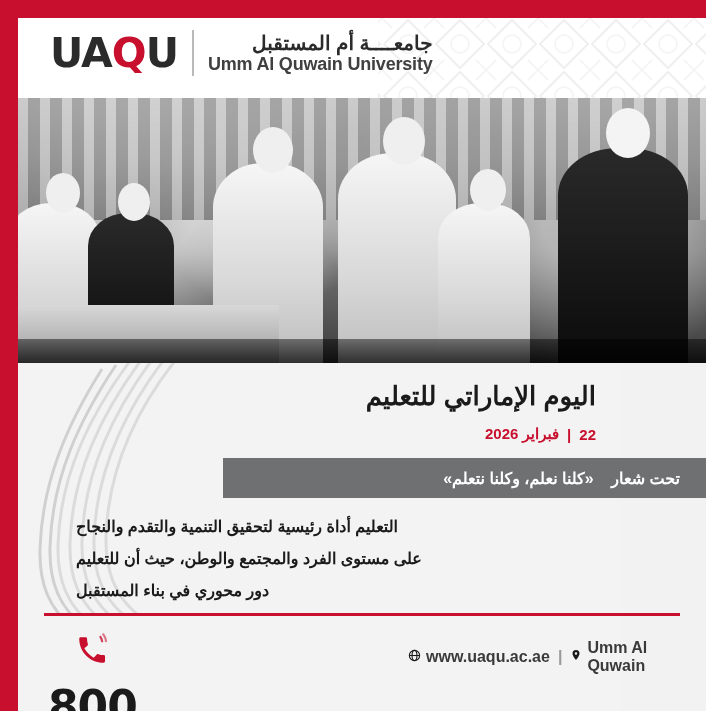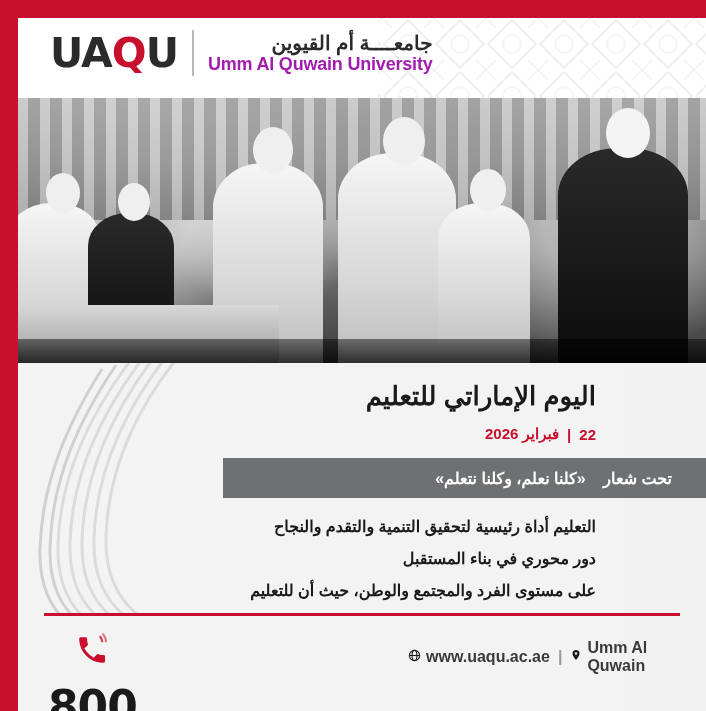--- a/index.html
+++ b/index.html
@@ -62,21 +62,21 @@
     width: 2px; height: 46px;
     background: #b9b9b9;
   }
   .logo-text { line-height: 1.12; }
   .logo-ar {
     font-size: 20px; color: #2b2b2b; font-weight: 700;
     letter-spacing: 1px;
     direction: rtl;
   }
   .logo-en {
-    font-size: 18px; color: #a21caf; font-weight: 700;
+    font-size: 18px; color: #404040; font-weight: 700;
     letter-spacing: -0.2px;
   }
 
   
   .photo {
     position: absolute; left: 18px; top: 98px;
     width: 688px; height: 265px;
     overflow: hidden;
     background: #8a8a8a;
   }
@@ -146,32 +146,32 @@
     color: #c8102e;
     font-size: 15px; font-weight: 700;
   }
   .date-row .sep { color: #c8102e; }
 
   .slogan-band {
     position: absolute; left: 205px; top: 95px;
     width: 483px; height: 40px;
     background: #6f7072;
     display: flex; align-items: center; justify-content: flex-end;
-    padding-right: 34px;
+    padding-right: 26px;
   }
   .slogan-band .txt {
     color: #ffffff; font-size: 16px; font-weight: 700;
     direction: rtl;
   }
   .slogan-band .quote { font-weight: 700; }
 
   .paragraph {
     position: absolute; right: 26px; top: 148px;
     width: 520px;
-    direction: rtl; text-align: right;
+    direction: rtl; text-align: left;
     color: #1a1a1a;
     font-size: 16px; font-weight: 700;
     line-height: 2.0;
   }
 
   .rule {
     position: absolute; left: 26px; top: 250px;
     width: 636px; height: 3px;
     background: #c8102e;
   }
@@ -248,21 +248,21 @@
       </defs>
       <rect x="360" y="0" width="328" height="80" fill="url(#arab)"></rect>
       <rect x="0" y="0" width="360" height="80" fill="#ffffff"></rect>
       <rect x="0" y="0" width="688" height="80" fill="none"></rect>
     </svg>
 
     <div class="logo-block">
       <div class="logo-mark"><span>UA</span><span class="q-red">Q</span><span>U</span></div>
       <div class="logo-divider"></div>
       <div class="logo-text">
-        <div class="logo-ar">جامعــــة أم القيوين</div>
+        <div class="logo-ar">جامعــــة أم المستقبل</div>
         <div class="logo-en">Umm Al Quwain University</div>
       </div>
     </div>
   </div>
 
   <div class="photo">
     <div class="ph-base"></div>
     <div class="crowd"></div>
 
     <div class="figure white" style="left:-10px; width:92px; height:160px;"></div>
@@ -316,22 +316,22 @@
     <div class="slogan-band">
       <div class="txt">
         <span>تحت شعار</span>
         &nbsp;&nbsp;
         <span class="quote">«كلنا نعلم، وكلنا نتعلم»</span>
       </div>
     </div>
 
     <div class="paragraph">
       <div>التعليم أداة رئيسية لتحقيق التنمية والتقدم والنجاح</div>
+      <div>على مستوى الفرد والمجتمع والوطن، حيث أن للتعليم</div>
       <div>دور محوري في بناء المستقبل</div>
-      <div>على مستوى الفرد والمجتمع والوطن، حيث أن للتعليم</div>
     </div>
 
     <div class="rule"></div>
 
     <div class="footer">
 
       <div class="phone-group">
         <span class="phone-icon">
           <svg width="34" height="34" viewBox="0 0 24 24" fill="currentColor">
             <path d="M6.6 10.8c1.4 2.8 3.8 5.1 6.6 6.6l2.2-2.2c.3-.3.7-.4 1.1-.2 1.2.4 2.4.6 3.7.6.6 0 1 .4 1 1V20c0 .6-.4 1-1 1C10.6 21 3 13.4 3 4c0-.6.4-1 1-1h3.5c.6 0 1 .4 1 1 0 1.3.2 2.5.6 3.7.1.4 0 .8-.2 1.1l-2.3 2z"></path>

